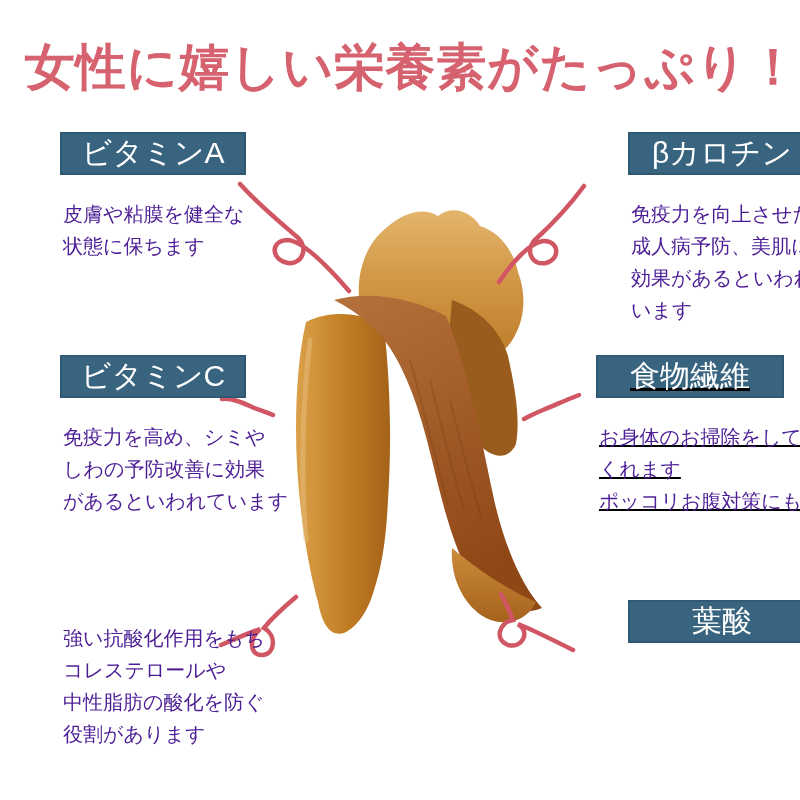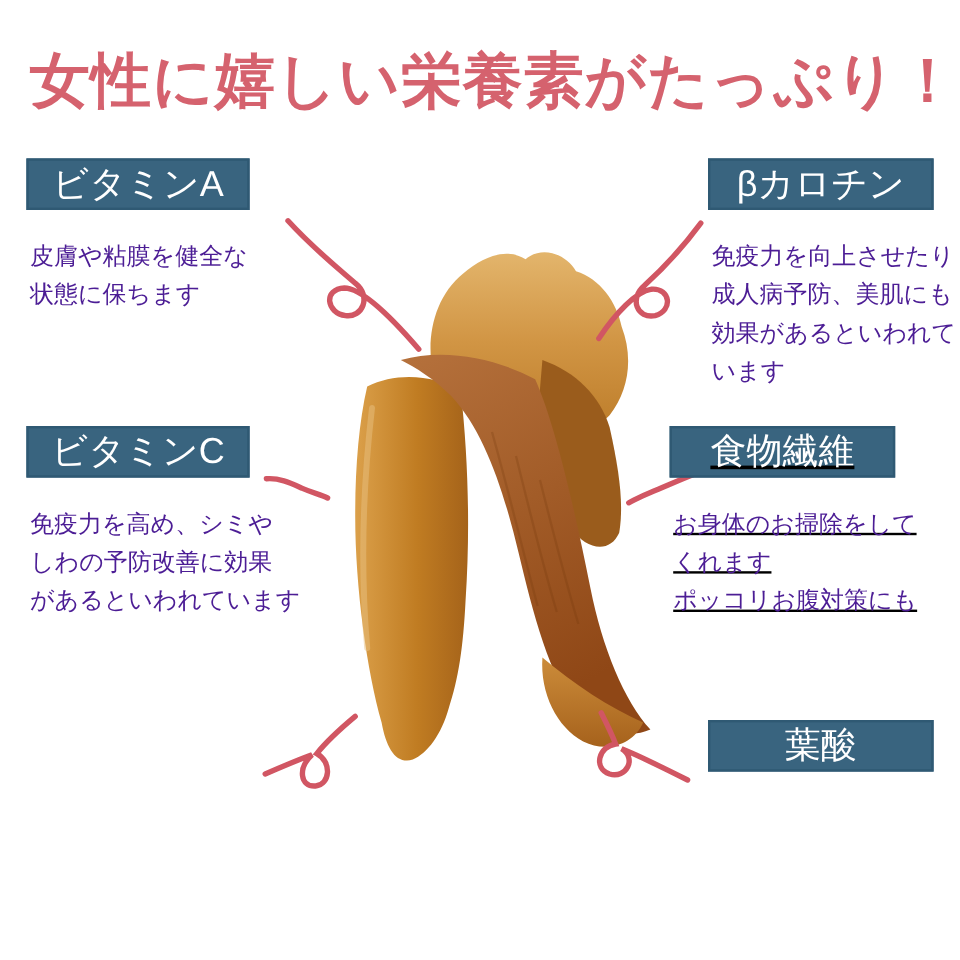--- a/index.html
+++ b/index.html
@@ -6,21 +6,21 @@
   .stage{
     position:relative;width:800px;height:800px;background:#ffffff;overflow:hidden;
     font-family:"Liberation Sans","DejaVu Sans",sans-serif;
   }
   .title{
     position:absolute;top:22px;left:0;width:800px;margin:12px;
     text-align:center;font-size:50px;font-weight:bold;letter-spacing:1px;
     color:#d5626e;
   }
   .layer{position:absolute;top:0;left:0;width:800px;height:800px;pointer-events:none;}
-  .card{position:absolute;}
+  .card{position:absolute;margin-left:38px;}
   .chip{
     margin:0;display:flex;align-items:center;justify-content:center;
     background:#39647f;border:2px solid #2f5973;box-sizing:border-box;
     color:#ffffff;font-size:30px;font-weight:normal;height:43px;
   }
   .card.left  .chip{width:186px;}
   .card.right .chip{width:188px;}
   .desc{
     margin:23px 0 0 3px;font-size:20px;line-height:32px;color:#4c1d95;
     white-space:pre;
@@ -105,19 +105,23 @@
   </section>
 
   <section class="card right pos-r2">
     <h2 class="chip">食物繊維</h2>
     <p class="desc">お身体のお掃除をして
 くれます
 ポッコリお腹対策にも</p>
   </section>
 
   <section class="card left pos-l3">
+    <p class="desc">強い抗酸化作用をもち
+コレステロールや
+中性脂肪の酸化を防ぐ
+役割があります</p>
   </section>
 
   <section class="card right pos-r3">
     <h2 class="chip">葉酸</h2>
   </section>
 
 </div>
 
 </body></html>

